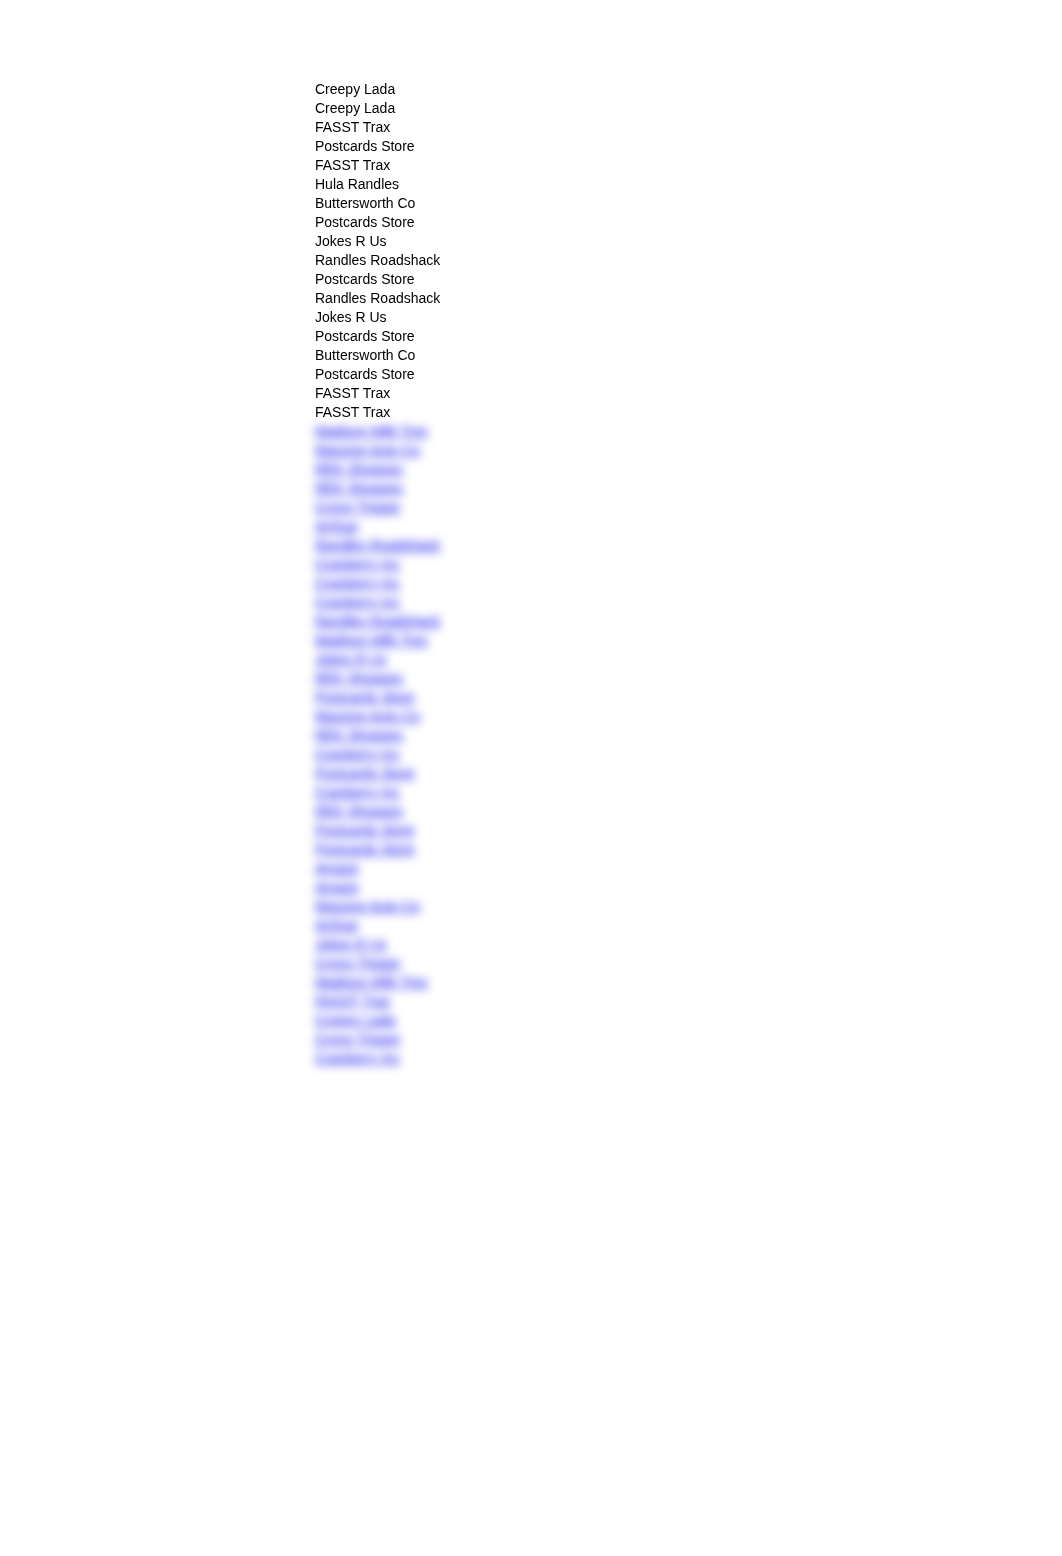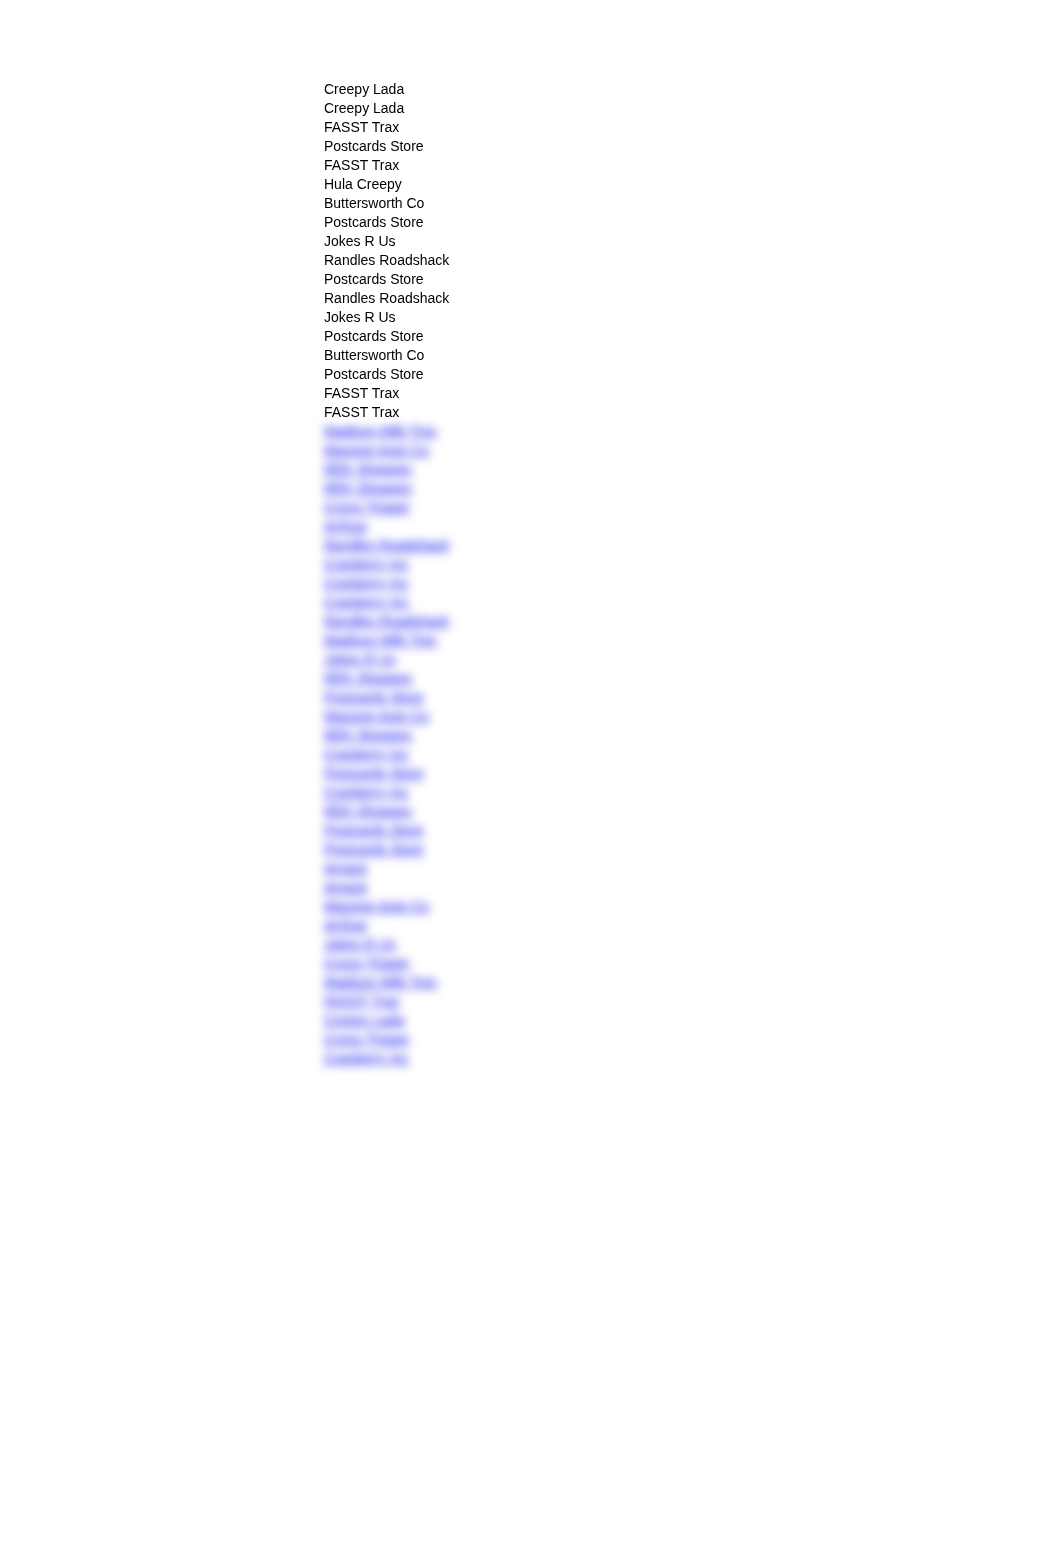--- a/index.html
+++ b/index.html
@@ -6,21 +6,21 @@
       margin: 0;
       padding: 0;
       font-family: Arial, sans-serif;
       font-size: 14px;
       background: #ffffff;
       width: 1062px;
       height: 1556px;
     }
     .content {
       position: absolute;
-      left: 324px;
+      left: 315px;
       top: 80px;
       line-height: 19px;
     }
     .item {
       color: #000000;
     }
     .item-link {
       color: #0000ee;
       text-decoration: underline;
     }
@@ -31,21 +31,21 @@
 </head>
 <body>
 
 <div class="content">
   <div id="clear-list">
       <div class="item">Creepy Lada</div>
       <div class="item">Creepy Lada</div>
       <div class="item">FASST Trax</div>
       <div class="item">Postcards Store</div>
       <div class="item">FASST Trax</div>
-      <div class="item">Hula Creepy</div>
+      <div class="item">Hula Randles</div>
       <div class="item">Buttersworth Co</div>
       <div class="item">Postcards Store</div>
       <div class="item">Jokes R Us</div>
       <div class="item">Randles Roadshack</div>
       <div class="item">Postcards Store</div>
       <div class="item">Randles Roadshack</div>
       <div class="item">Jokes R Us</div>
       <div class="item">Postcards Store</div>
       <div class="item">Buttersworth Co</div>
       <div class="item">Postcards Store</div>

